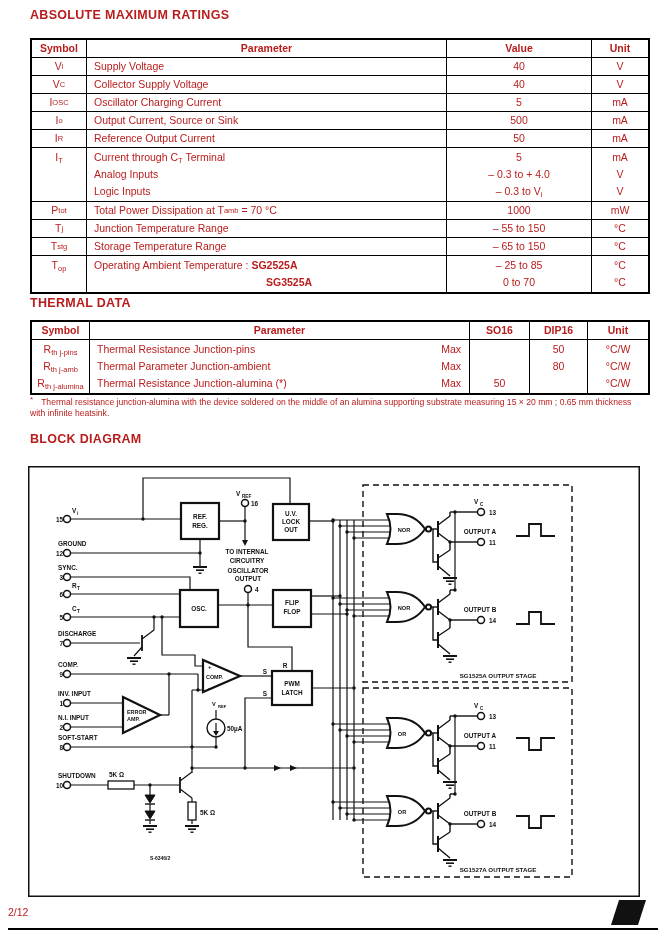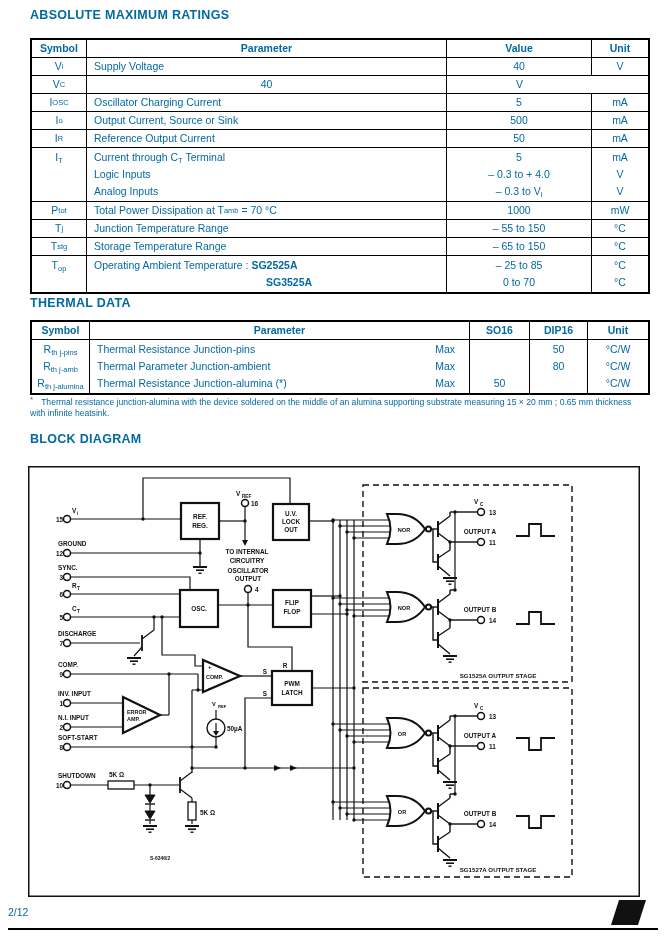--- a/index.html
+++ b/index.html
@@ -1,28 +1,28 @@
 <!DOCTYPE html>
 <html><head>
 <meta charset="utf-8">
 <style>
   html,body{margin:0;padding:0;background:#e8e8e8;}
-  .page{position:relative;width:665px;height:940px;background:#ffffff;color:#0369a1;
+  .page{position:relative;width:665px;height:940px;background:#ffffff;color:#b91c1c;
         font-family:"Liberation Sans",sans-serif;overflow:hidden;}
   .sec-title{position:absolute;left:30px;font-size:12.5px;font-weight:bold;letter-spacing:.3px;}
   
   .tbl{position:absolute;left:30px;width:620px;border:2px solid #000;box-sizing:border-box;font-size:10.5px;background:#fff;}
   .row{display:grid;border-bottom:1px solid #000;}
   .row:last-child{border-bottom:none;}
   .t1 .row{grid-template-columns:55px 360px 145px 1fr;}
   .t2 .row{grid-template-columns:58px 380px 60px 58px 1fr;}
   .cell{border-right:1px solid #000;display:flex;align-items:center;justify-content:center;
         padding:0;min-height:17px;box-sizing:border-box;line-height:17px;}
   .cell:last-child{border-right:none;}
-  .cell.param{justify-content:flex-start;padding-left:7px;padding-right:6px;}
+  .cell.param{justify-content:flex-start;padding-left:7px;padding-right:0;}
   .hdr .cell{font-weight:bold;min-height:17px;}
   .stack{flex-direction:column;align-items:center;justify-content:center;padding-top:1px;padding-bottom:1px;}
   .stack.left{align-items:stretch;}
   .ln{min-height:17px;line-height:17px;}
   .pline{display:flex;justify-content:space-between;min-height:17px;line-height:17px;padding-right:8px;}
   sub,.sub{font-size:7.5px;vertical-align:-2px;line-height:0;}
   .b{font-weight:bold;}
   .indent{padding-left:172px;}
   .footnote{position:absolute;left:30px;top:394px;width:604px;font-size:8.6px;line-height:11px;}
   .footnote .star{font-size:8px;vertical-align:3px;margin-right:8px;}
@@ -53,20 +53,21 @@
         </div>
       <div class="cell param">Supply Voltage</div>
       <div class="cell">40</div>
       <div class="cell">V</div>
     </div>
     <div class="row">
       <div class="cell">
           <span>V</span>
           <sub>C</sub>
         </div>
+      <div class="cell param">Collector Supply Voltage</div>
       <div class="cell">40</div>
       <div class="cell">V</div>
     </div>
     <div class="row">
       <div class="cell">
           <span>I</span>
           <sub>OSC</sub>
         </div>
       <div class="cell param">Oscillator Charging Current</div>
       <div class="cell">5</div>
@@ -89,22 +90,22 @@
       <div class="cell param">Reference Output Current</div>
       <div class="cell">50</div>
       <div class="cell">mA</div>
     </div>
     <div class="row">
       <div class="cell stack" style="justify-content:flex-start;">
         <div class="ln"><span>I</span><sub>T</sub></div>
       </div>
       <div class="cell param stack left" style="justify-content:flex-start;">
         <div class="ln"><span>Current through C</span><sub>T</sub> <span>Terminal</span></div>
+        <div class="ln">Analog Inputs</div>
         <div class="ln">Logic Inputs</div>
-        <div class="ln">Analog Inputs</div>
       </div>
       <div class="cell stack" style="justify-content:flex-start;">
         <div class="ln">5</div>
         <div class="ln">– 0.3 to + 4.0</div>
         <div class="ln"><span>– 0.3 to V</span><sub>i</sub></div>
       </div>
       <div class="cell stack" style="justify-content:flex-start;">
         <div class="ln">mA</div>
         <div class="ln">V</div>
         <div class="ln">V</div>

